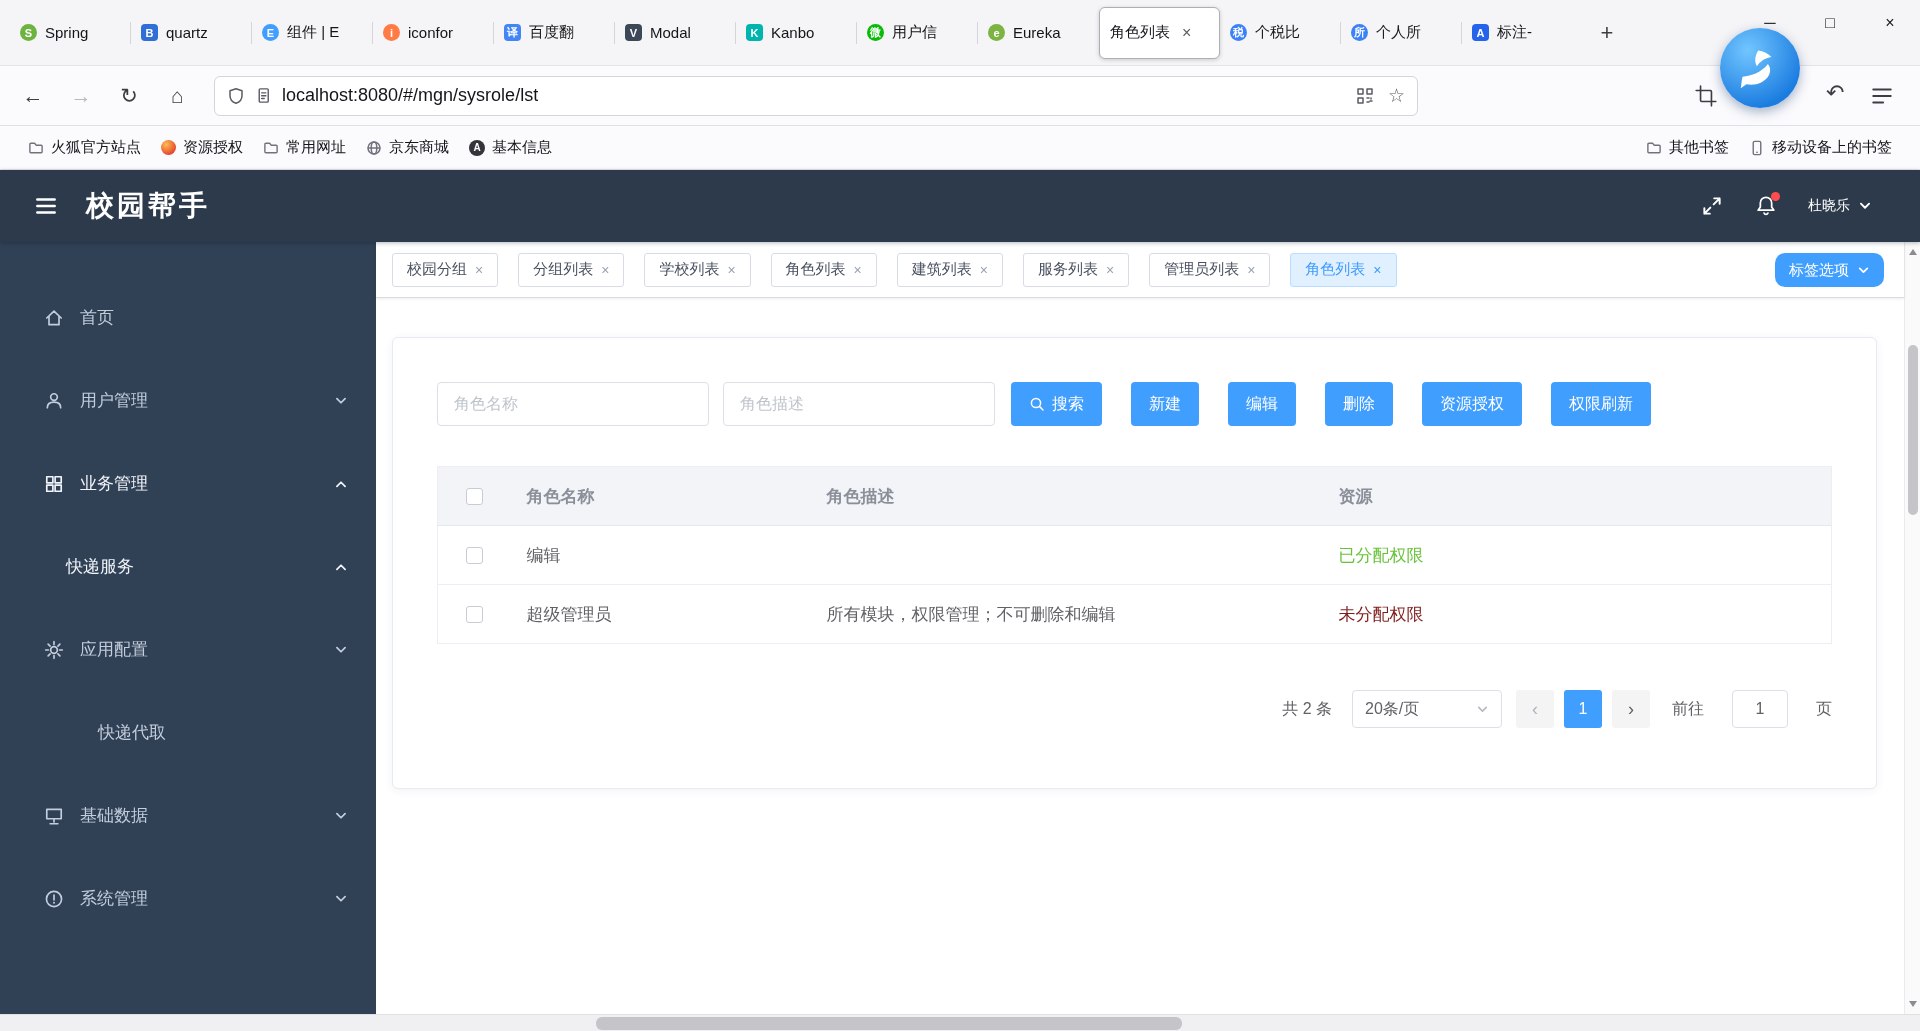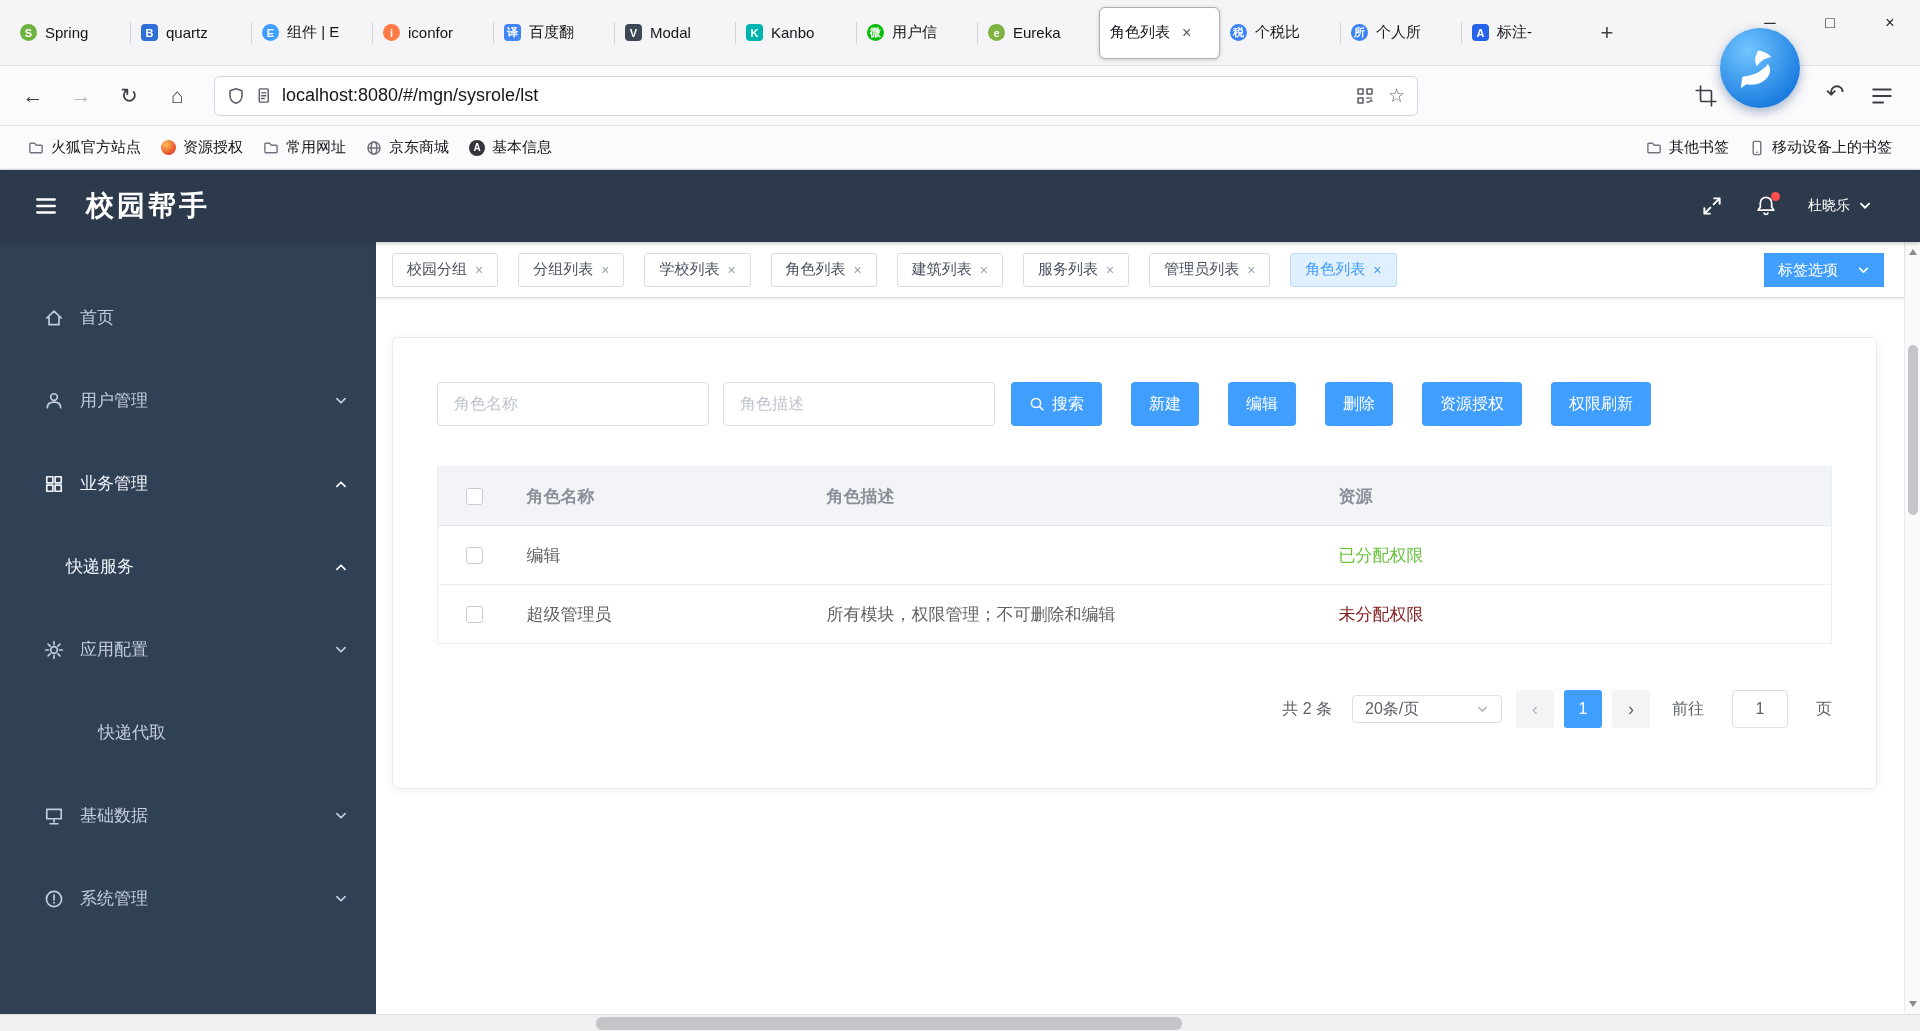--- a/index.html
+++ b/index.html
@@ -93,21 +93,21 @@
   .main { flex:1; display:flex; flex-direction:column; background:#fff; min-width:0; }
   .tagsbar { height:56px; background:#fff; border-bottom:1px solid #d8dce5;
     box-shadow:0 1px 3px rgba(0,0,0,.08); display:flex; align-items:center; gap:20px;
     padding-left:16px; position:relative; z-index:2; }
   .tag { height:34px; display:inline-flex; align-items:center; padding:0 14px; gap:8px;
     border:1px solid #d8dce5; background:#fff; color:#495060; font-size:15px; border-radius:3px; flex:0 0 auto; }
   .tag .tclose2 { font-size:14px; color:#9aa2af; }
   .tag.active { background:#e1f0ff; border-color:#bcdcff; color:#3e9aff; }
   .tag.active .tclose2 { color:#3e9aff; }
   .tags-options { position:absolute; right:20px; top:11px; height:34px; background:#409eff; color:#fff;
-    border:none; border-radius:0; font-size:15px; padding:0 14px; display:flex; align-items:center; gap:19px;
+    border:none; border-radius:10px; font-size:15px; padding:0 14px; display:flex; align-items:center; gap:8px;
     font-family:inherit; }
 
   .content { flex:1; background:#fff; overflow:hidden; }
   .card { margin:39px 27px 0 16px; height:452px; background:#fff; border:1px solid #e6eaf2;
     border-radius:6px; box-shadow:0 2px 10px rgba(31,45,61,.06); padding:44px; }
 
   
   .filters { display:flex; align-items:center; }
   .f-input { width:272px; height:44px; border:1px solid #dcdfe6; border-radius:4px; padding:0 16px;
     font-size:16px; color:#606266; outline:none; font-family:inherit; }
@@ -126,21 +126,21 @@
     padding:0 16px; border-bottom:1px solid #e4e8ef; }
   .tbl td { height:59px; padding:0 16px; color:#606266; border-bottom:1px solid #ebeef5; background:#fff; }
   .col-cb { width:73px; text-align:center !important; padding:0 !important; }
   .cb { display:inline-block; width:17px; height:17px; border:1px solid #c8ccd4; border-radius:3px;
     background:#fff; vertical-align:middle; }
 
   
   .pager { margin-top:46px; display:flex; align-items:center; justify-content:flex-end;
     color:#606266; font-size:16px; }
   .pg-total { margin-right:20px; }
-  .pg-size { width:150px; height:28px; border:1px solid #dcdfe6; border-radius:4px;
+  .pg-size { width:150px; height:38px; border:1px solid #dcdfe6; border-radius:4px;
     display:flex; align-items:center; justify-content:space-between; padding:0 12px; color:#606266; }
   .pg-size .chev2 { width:13px; height:13px; color:#b4b9c2; }
   .pg-btn { width:38px; height:38px; border-radius:3px; background:#f4f4f5; display:flex;
     align-items:center; justify-content:center; font-size:18px; color:#aeb3bc; margin-left:14px; }
   .pg-btn.next { color:#606266; }
   .pg-cur { width:38px; height:38px; border-radius:3px; background:#409eff; color:#fff; display:flex;
     align-items:center; justify-content:center; font-size:16px; margin-left:10px; }
   .pg-cur + .pg-btn { margin-left:10px; }
   .pg-goto { margin-left:22px; display:flex; align-items:center; gap:28px; }
   .goto-input { width:56px; height:38px; border:1px solid #dcdfe6; border-radius:4px; text-align:center;

